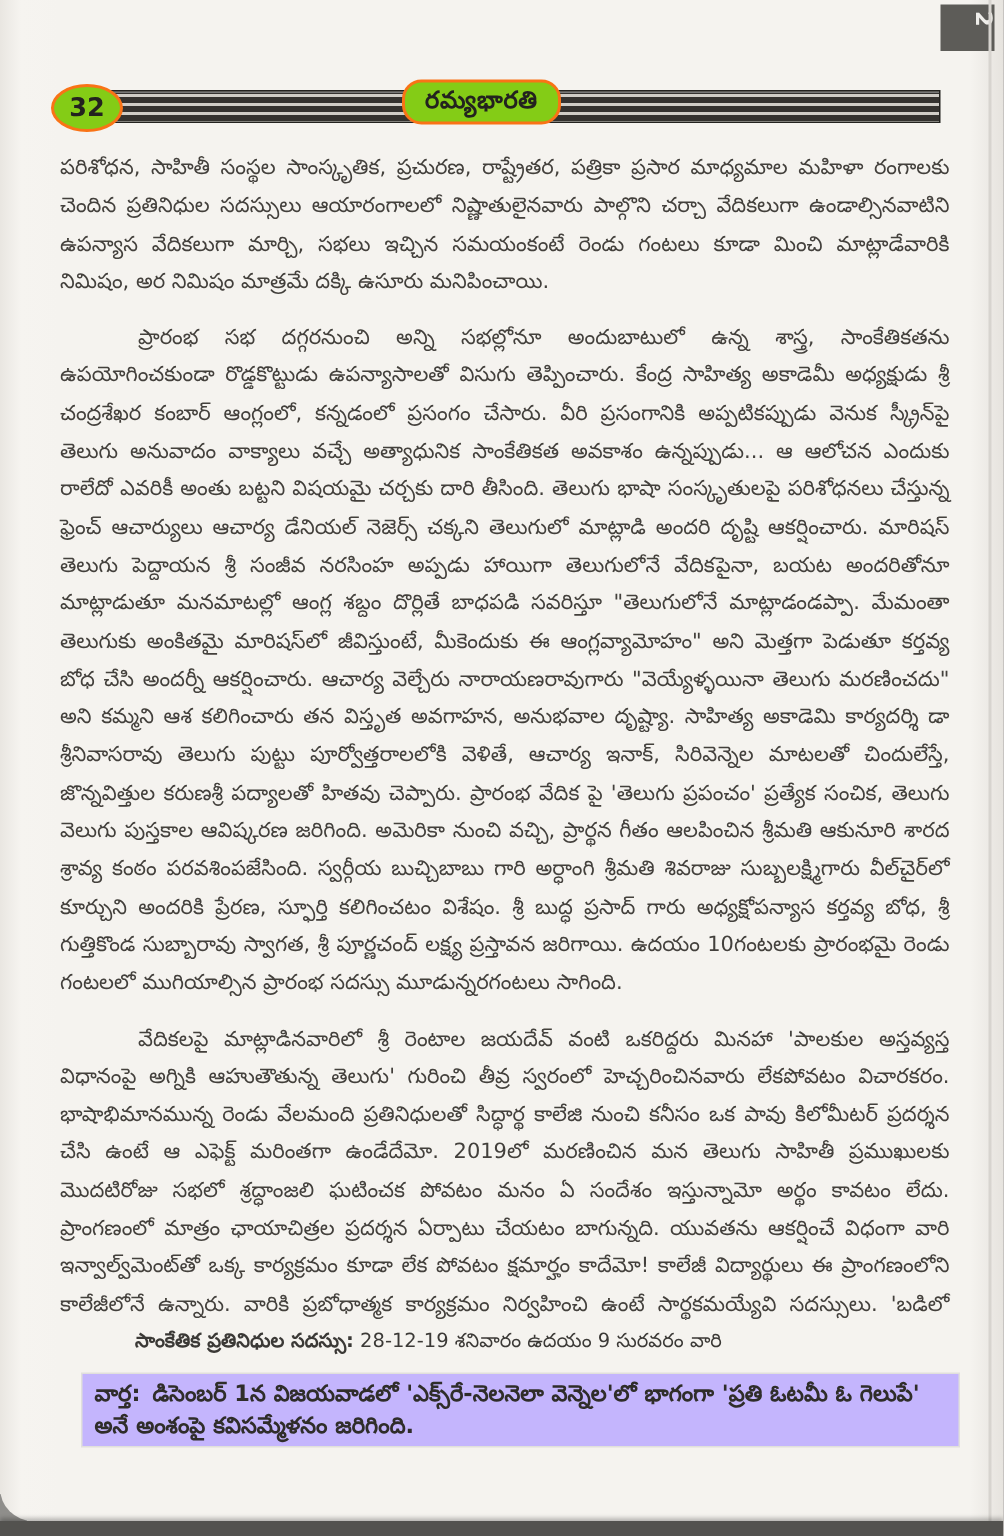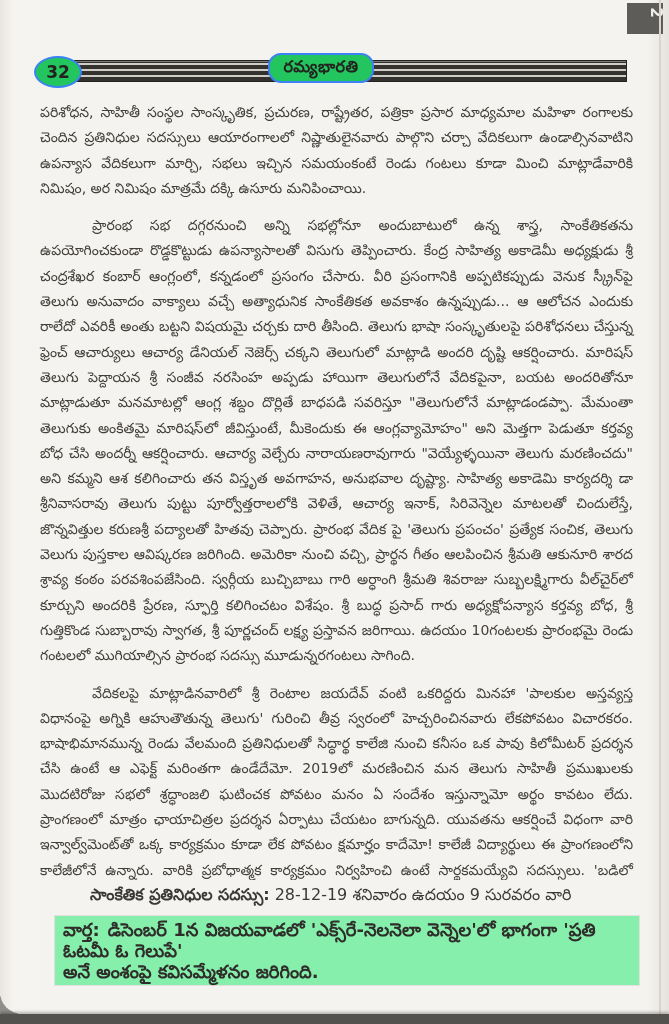--- a/index.html
+++ b/index.html
@@ -15,40 +15,40 @@
   .corner-square{position:absolute;right:6px;top:3px;width:36px;height:31px;background:#5d5c58;
         color:#efeeea;display:flex;align-items:flex-start;justify-content:flex-end;}
   .corner-square .rot{display:inline-block;transform:rotate(90deg);font-weight:bold;
         font-size:15px;line-height:15px;margin:2px 3px 0 0;}
 
   
   .header-band{position:absolute;left:30px;right:26px;top:52px;height:34px;}
   .stripe-bar{position:absolute;left:26px;right:16px;top:8px;height:20px;border:1px solid #23221f;
         background:repeating-linear-gradient(to bottom,#34322f 0 2px,#cfccc6 2px 4px,#34322f 4px 6px);
         box-shadow:0 1px 0 #777 inset;}
-  .badge{position:absolute;background:#22c55e;border:2px solid #3b82f6;border-radius:50%;
+  .badge{position:absolute;background:#84cc16;border:2px solid #f97316;border-radius:50%;
         display:flex;align-items:center;justify-content:center;color:#23221f;}
   .page-num{left:4px;top:4px;width:44px;height:28px;font-size:17px;font-weight:bold;}
   .masthead{left:238px;top:1px;width:102px;height:26px;border-radius:13px;
         font-size:16px;font-weight:bold;letter-spacing:.5px;}
   .issue{right:2px;top:1px;width:188px;height:25px;border-radius:13px;
         font-size:13.5px;font-weight:bold;white-space:nowrap;}
   .issue::before{content:"";position:absolute;left:-9px;top:8px;border:6px solid transparent;
         border-right:9px solid #23221f;}
 
   
   .flow{position:absolute;left:28px;right:24px;top:88px;height:792px;overflow:hidden;
         color:#43403c;font-size:14px;line-height:25.3px;text-align:justify;}
   .flow p{margin:12px;text-indent:52px;}
   .flow p.no-indent{text-indent:0;}
   .session-line{position:absolute;left:28px;right:24px;top:882px;color:#3b3936;
-        font-size:16px;line-height:25px;white-space:nowrap;overflow:hidden;text-indent:62px;}
+        font-size:13px;line-height:25px;white-space:nowrap;overflow:hidden;text-indent:62px;}
   .bold{font-weight:bold;}
-  .news-box{position:absolute;left:55px;right:30px;top:916px;min-height:40px;background:#86efac;
-        color:#2f2d2a;font-size:18px;font-weight:bold;line-height:21px;padding:3px 8px;
+  .news-box{position:absolute;left:55px;right:30px;top:916px;min-height:40px;background:#c4b5fd;
+        color:#2f2d2a;font-size:15px;font-weight:bold;line-height:21px;padding:3px 8px;
         box-shadow:0 0 0 1px rgba(0,0,0,.08);}
   .news-box .line2{}
   .news-box .label{margin-right:8px;}
   
   .corner-bl{position:absolute;left:0;bottom:10px;width:26px;height:26px;
         border-bottom-left-radius:22px;box-shadow:-8px 8px 0 0 #8f8e8b;pointer-events:none;}
 </style>
 </head>
 <body>
 

